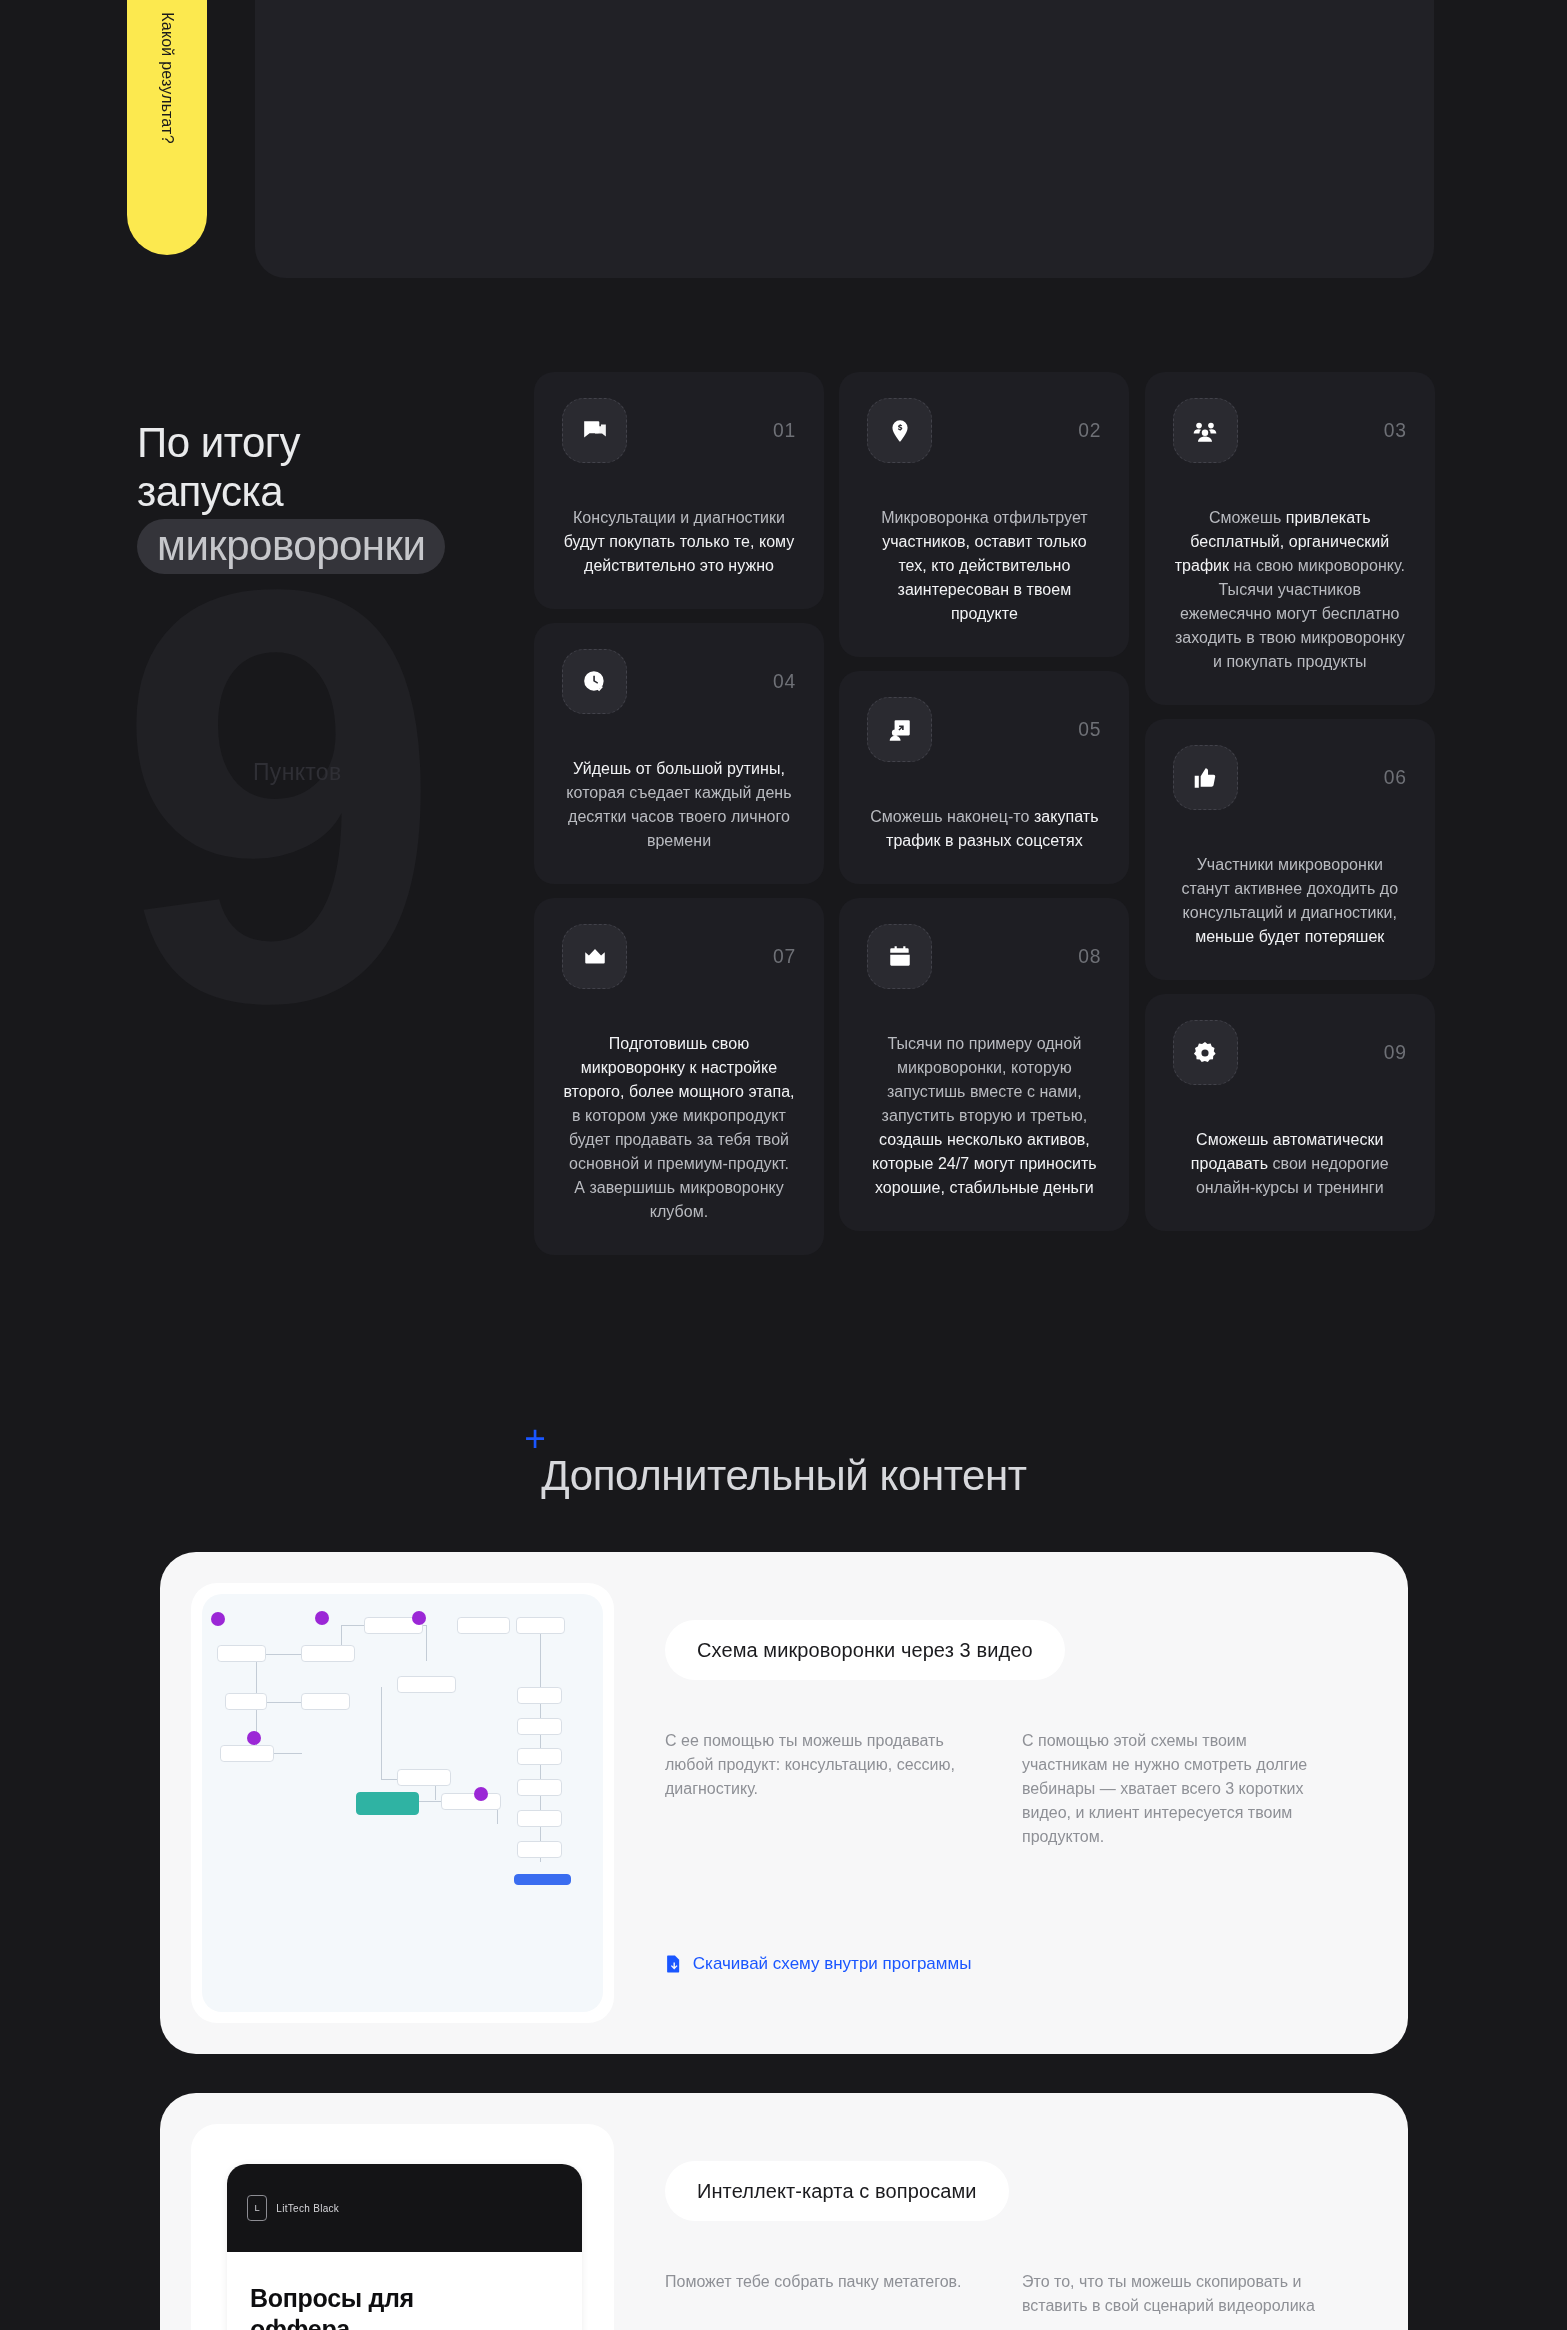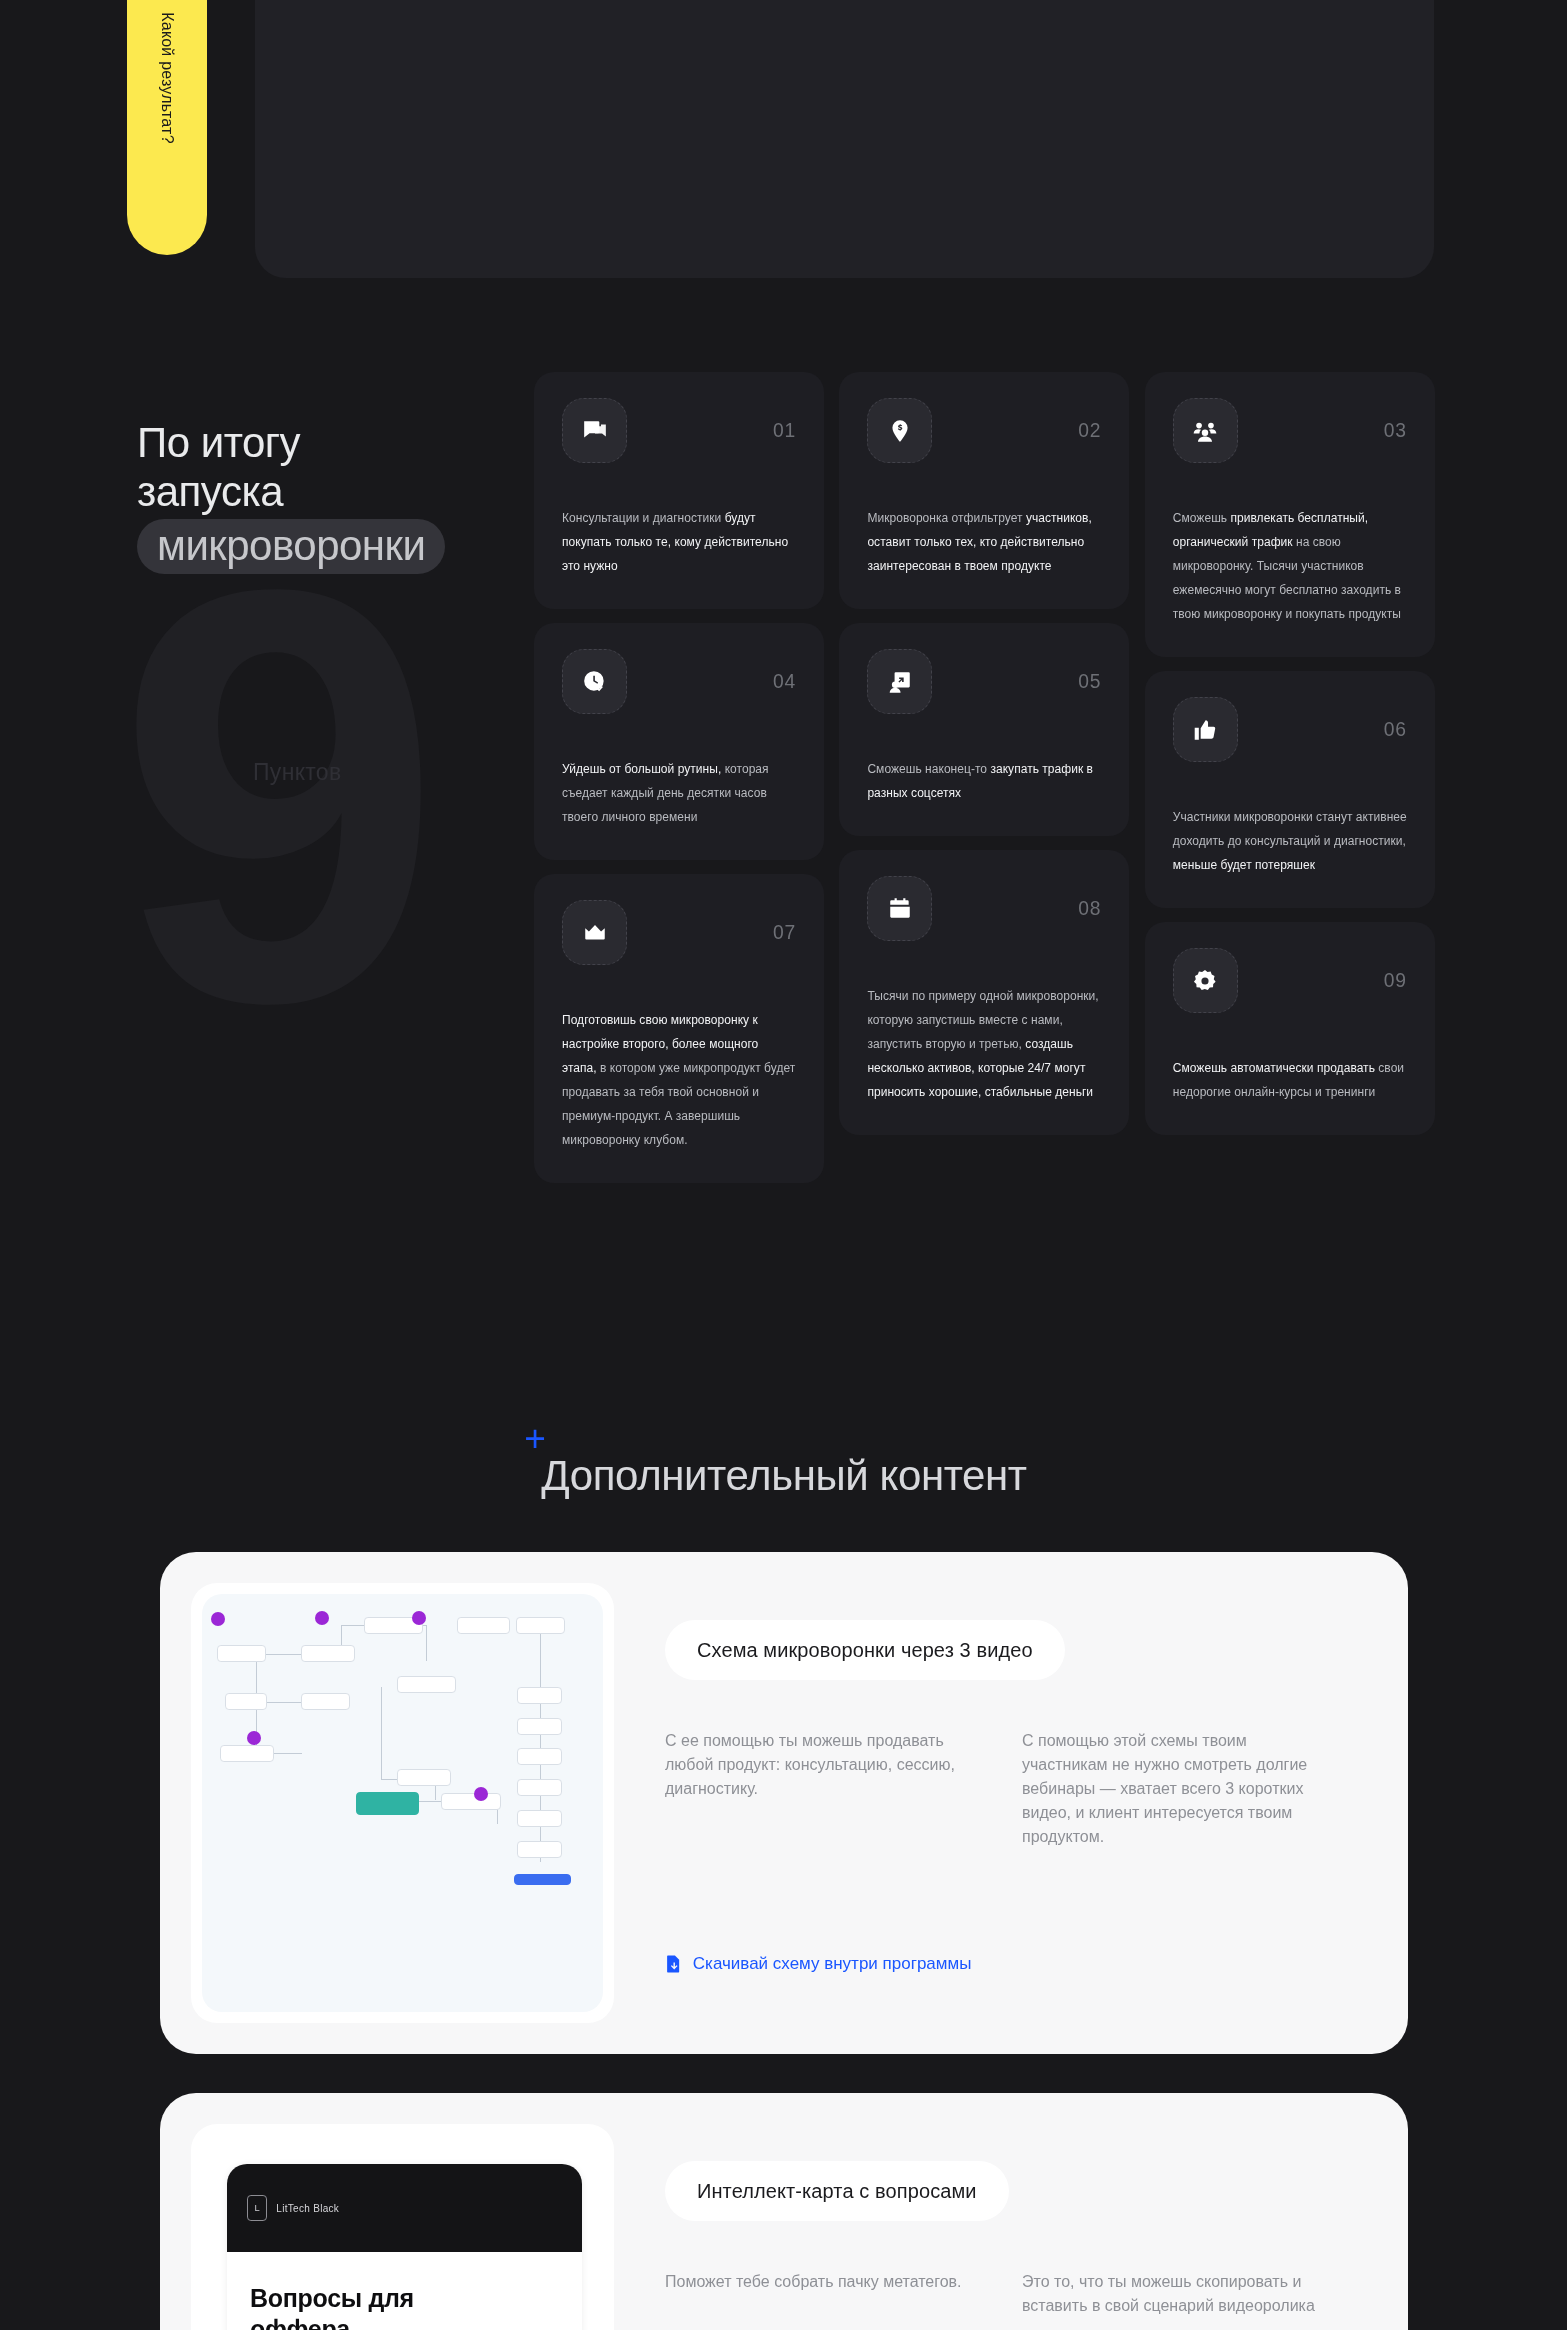--- a/index.html
+++ b/index.html
@@ -109,21 +109,21 @@
 
   
   .grid {
     position: absolute;
     left: 534px; top: 372px;
     width: 900px;
     display: grid;
     grid-template-columns: 290px 290px 290px;
     gap: 0 15.4px;
   }
-  .gcol { display: flex; flex-direction: column; gap: 14px; }
+  .gcol { display: flex; flex-direction: column; gap: 14px; text-align: center; }
 
   .card {
     background: #1e1e23;
     border-radius: 20px;
     padding: 26px 28px 31px 28px;
     position: relative;
   }
   .card-head {
     display: flex;
     align-items: center;
@@ -140,21 +140,21 @@
     justify-content: center;
   }
   .icon-chip svg { width: 26px; height: 26px; fill: #ffffff; }
   .card-num {
     color: #6e7076;
     font-size: 19.3px;
     letter-spacing: 0.8px;
   }
   .card-body {
     color: #b9bbc0;
-    font-size: 12px;
+    font-size: 16px;
     line-height: 24px;
     letter-spacing: 0.04px;
   }
   .card-body b { color: #f2f3f5; font-weight: 400; }
 
   
   .extra-title-wrap {
     position: absolute;
     left: 0; top: 1452px;
     width: 1568px;

